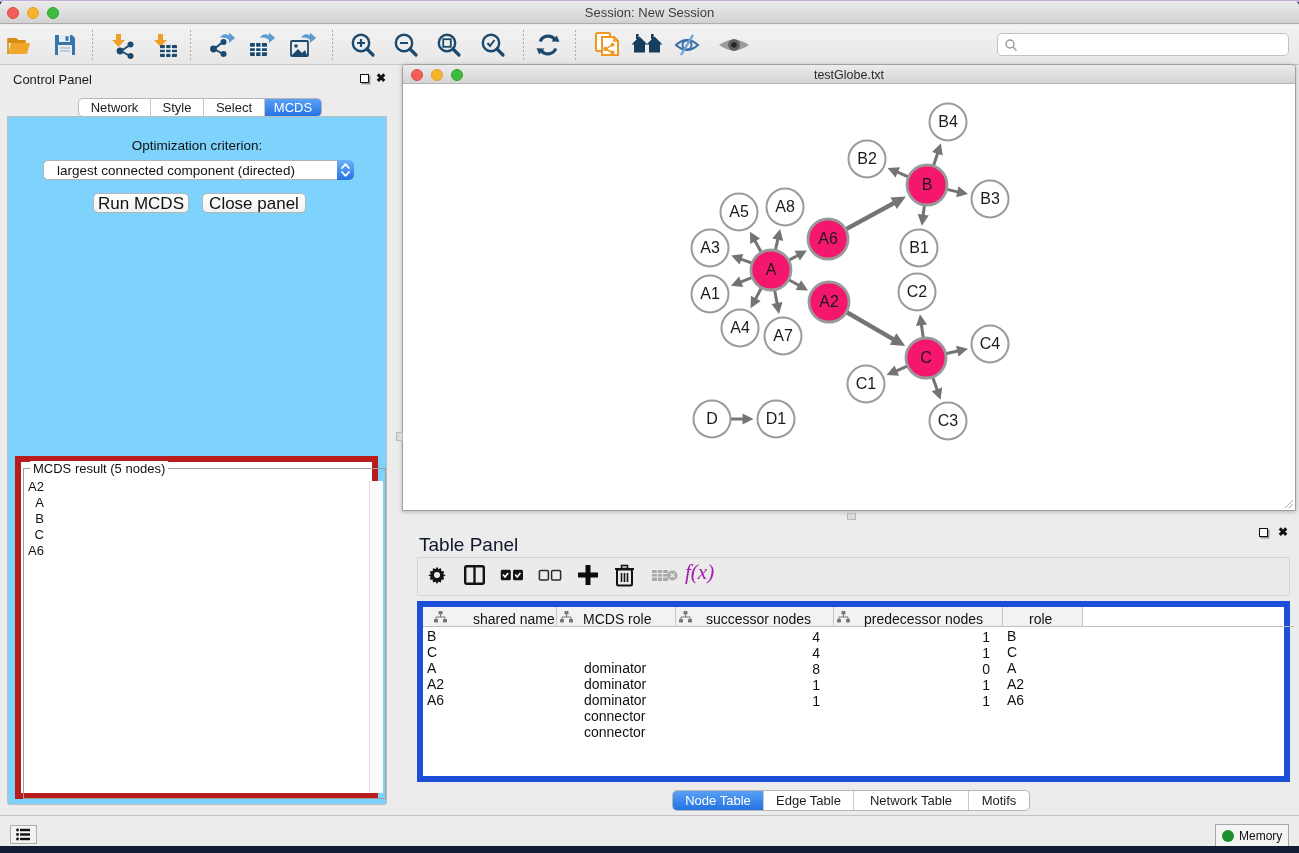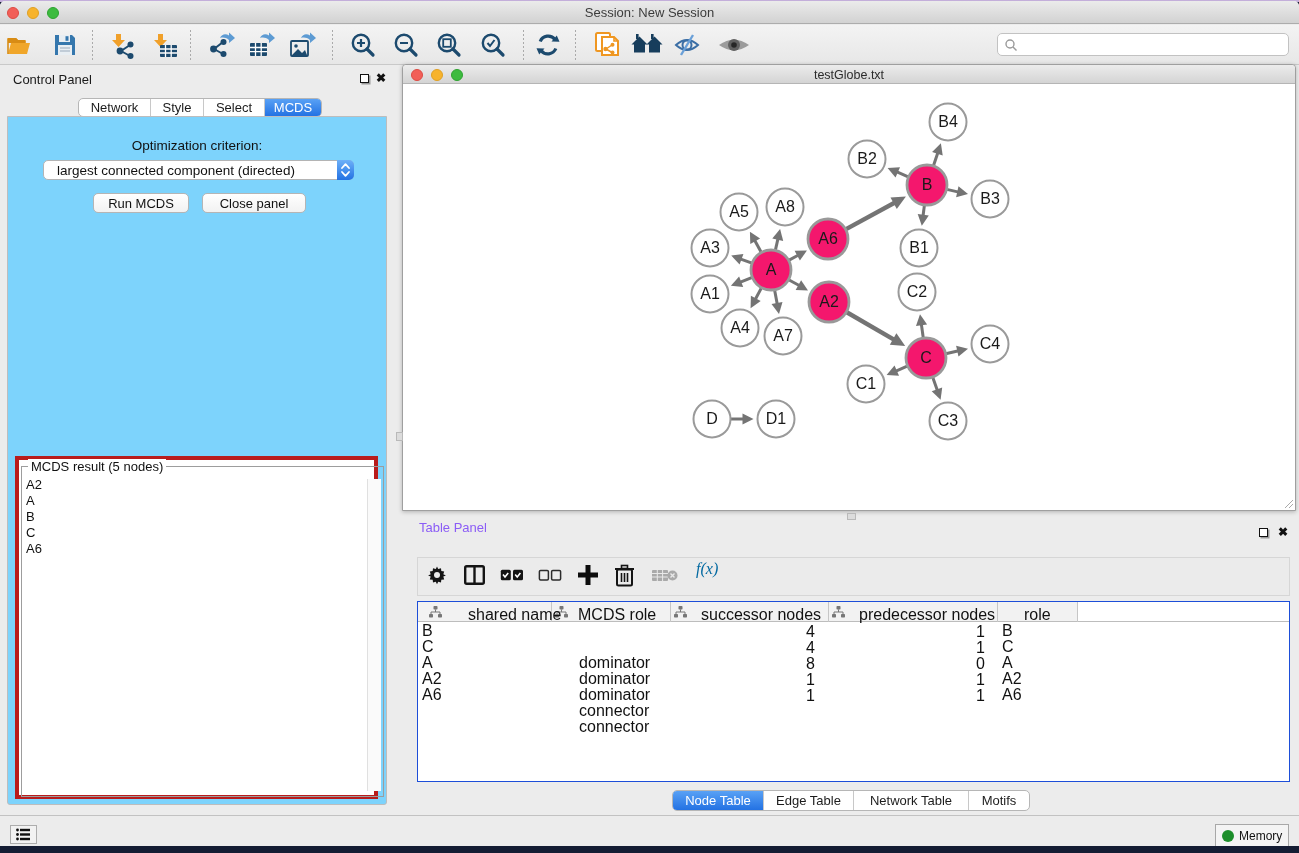--- a/index.html
+++ b/index.html
@@ -37,24 +37,24 @@
 .cp-pane { position:absolute; left:7px; top:51px; width:380px; height:689px;
    border:1px solid #bdbdbd; border-radius:0 0 3px 3px; background:#7dd3fc; }
 .opt-label { position:absolute; left:0; top:21px; width:100%; text-align:center;
    font-size:13.5px; color:#111; }
 .dropdown { position:absolute; left:35px; top:43px; width:311px; height:20px;
    background:#fff; border:1px solid #b4b4b4; border-radius:5px; }
 .dd-text { position:absolute; left:13px; top:2px; font-size:13.5px; color:#111; }
 .dd-btn { position:absolute; right:-1px; top:-1px; width:17px; height:20px;
    background:linear-gradient(#6db0f8,#2372e3); border-radius:0 5px 5px 0; }
 .btn { position:absolute; height:20px; background:linear-gradient(#ffffff,#f2f2f2);
-   border:1px solid #b5b5b5; border-radius:5px; font-size:13px; color:#111;
+   border:1px solid #b5b5b5; border-radius:5px; font-size:17px; color:#111;
    text-align:center; line-height:19px; }
 .resultbox { position:absolute; left:7px; top:339px; width:363px; height:343px; background:#fff;
-   border:4px solid #b91c1c; }
+   border:6px solid #b91c1c;text-align:right; }
 .fieldset { position:absolute; left:2px; top:6px; width:363px; height:331px;
    border:1px solid #9d9d9d; }
 .fs-legend { position:absolute; left:6px; top:-8px; background:#fff; padding:0 3px;
    font-size:13px; color:#111; }
 .fs-list { position:absolute; left:4px; top:10px; font-size:13px; color:#111; line-height:16px; }
 .fs-scroll { position:absolute; right:2px; top:12px; width:14px; height:312px;
    background:#fafafa; border-left:1px solid #e0e0e0; }
 </style>
 </head>
 <body>
@@ -326,21 +326,21 @@
    <svg width="11" height="11" viewBox="0 0 11 11" style="position:absolute;right:1px;bottom:1px;">
      <line x1="10" y1="2" x2="2" y2="10" stroke="#aaa" stroke-width="1"></line>
      <line x1="10" y1="6" x2="6" y2="10" stroke="#aaa" stroke-width="1"></line>
    </svg>
  </div>
 
  <div style="position:absolute;left:396px;top:431px;width:7px;height:9px;background:#dcdcdc;border:1px solid #b9b9b9;"></div>
  <div style="position:absolute;left:847px;top:512px;width:9px;height:7px;background:#dcdcdc;border:1px solid #b9b9b9;"></div>
 
  <div style="position:absolute;left:399px;top:519px;width:900px;height:295px;background:#ececec;">
-   <div style="position:absolute;left:20px;top:0;font-size:13px;color:#8b5cf6;">Table Panel</div>
+   <div style="position:absolute;left:20px;top:14px;font-size:19px;color:#0f172a;">Table Panel</div>
    <div class="cp-max" style="left:1259px;left:860px;top:8px;"></div>
    <div style="position:absolute;left:879px;top:5px;font-size:12px;font-weight:bold;color:#111;">✖</div>
    <div style="position:absolute;left:18px;top:37px;width:873px;height:39px;background:#ebebeb;border:1px solid #d6d6d6;">
 <svg style="position:absolute;left:9px;top:7px" width="20" height="20" viewBox="0 0 20 20">
           <path d="M10 1.5 l1.2 2.6 2.8-.9 .3 2.9 2.9 .3 -.9 2.8 2.6 1.2 -2.6 1.2 .9 2.8 -2.9 .3 -.3 2.9 -2.8 -.9 -1.2 2.6 -1.2 -2.6 -2.8 .9 -.3 -2.9 -2.9 -.3 .9 -2.8 -2.6 -1.2 2.6 -1.2 -.9 -2.8 2.9 -.3 .3 -2.9 2.8 .9 z" fill="#141414"></path>
           <circle cx="10" cy="10" r="3" fill="#e9e9e9"></circle>
         </svg>
 <svg style="position:absolute;left:46px;top:7px" width="21" height="20" viewBox="0 0 21 20">
           <rect x="1.2" y="1.2" width="18.6" height="17.6" rx="1.5" fill="none" stroke="#141414" stroke-width="2.4"></rect>
           <line x1="10.5" y1="1" x2="10.5" y2="19" stroke="#141414" stroke-width="2.4"></line>
@@ -372,24 +372,24 @@
           </g>
           <g stroke="#e9e9e9" stroke-width="1">
             <line x1="0" y1="4.5" x2="16" y2="4.5"></line>
             <line x1="0" y1="8" x2="16" y2="8"></line>
             <line x1="5.3" y1="1" x2="5.3" y2="12"></line>
             <line x1="10.6" y1="1" x2="10.6" y2="12"></line>
           </g>
           <circle cx="20.5" cy="6.5" r="5" fill="#a9a9a9"></circle>
           <path d="M18.5 4.5 l4 4 m0 -4 l-4 4" stroke="#e9e9e9" stroke-width="1.4"></path>
         </svg>
-<div style="position:absolute;left:278px;top:2px;font-size:16px;font-style:italic;color:#0369a1;font-family:'Liberation Serif',serif;">f(x)</div>
-
-   </div>
-   <div style="position:absolute;left:18px;top:81px;width:873px;height:181px;background:#fff;border:1px solid #1d4ed8;font-size:16px;color:#111;">
+<div style="position:absolute;left:267px;top:2px;font-size:21px;font-style:italic;color:#a21caf;font-family:'Liberation Serif',serif;">f(x)</div>
+
+   </div>
+   <div style="position:absolute;left:18px;top:81px;width:873px;height:181px;background:#fff;border:6px solid #1d4ed8;font-size:14px;color:#111;">
 <div style="position:absolute;left:0;top:0;width:659px;height:20px;background:#f2f2f2;border-bottom:1px solid #bdbdbd;"></div>
 <div style="position:absolute;left:660px;top:0;width:211px;height:20px;border-bottom:1px solid #bdbdbd;"></div>
 <div style="position:absolute;left:133px;top:0;width:1px;height:20px;background:#c6c6c6;"></div>
 <div style="position:absolute;left:252px;top:0;width:1px;height:20px;background:#c6c6c6;"></div>
 <div style="position:absolute;left:410px;top:0;width:1px;height:20px;background:#c6c6c6;"></div>
 <div style="position:absolute;left:579px;top:0;width:1px;height:20px;background:#c6c6c6;"></div>
 <div style="position:absolute;left:659px;top:0;width:1px;height:20px;background:#c6c6c6;"></div>
 <svg style="position:absolute;left:11px;top:4px" width="13" height="12" viewBox="0 0 13 12">
           <rect x="4.5" y="0" width="4" height="3.4" rx="0.7" fill="#777"></rect>
           <rect x="0" y="8" width="4" height="3.4" rx="0.7" fill="#777"></rect>

